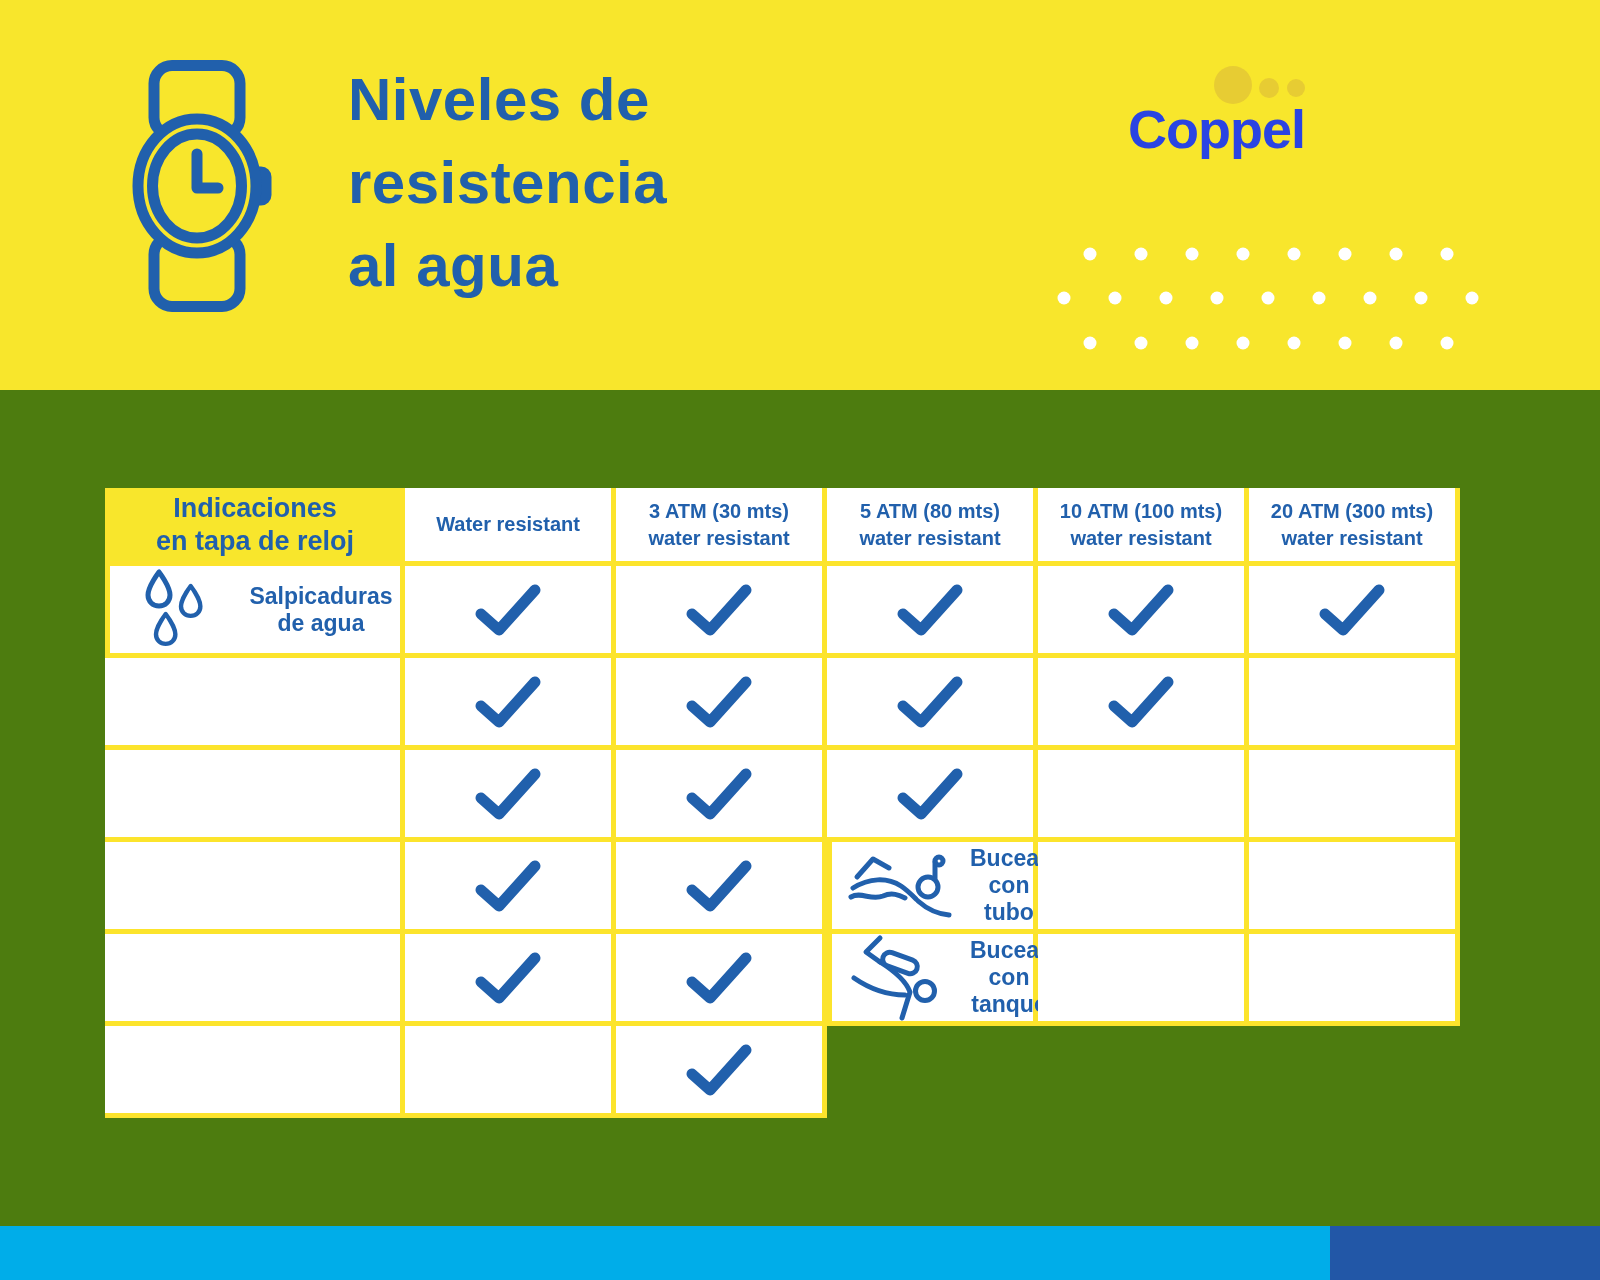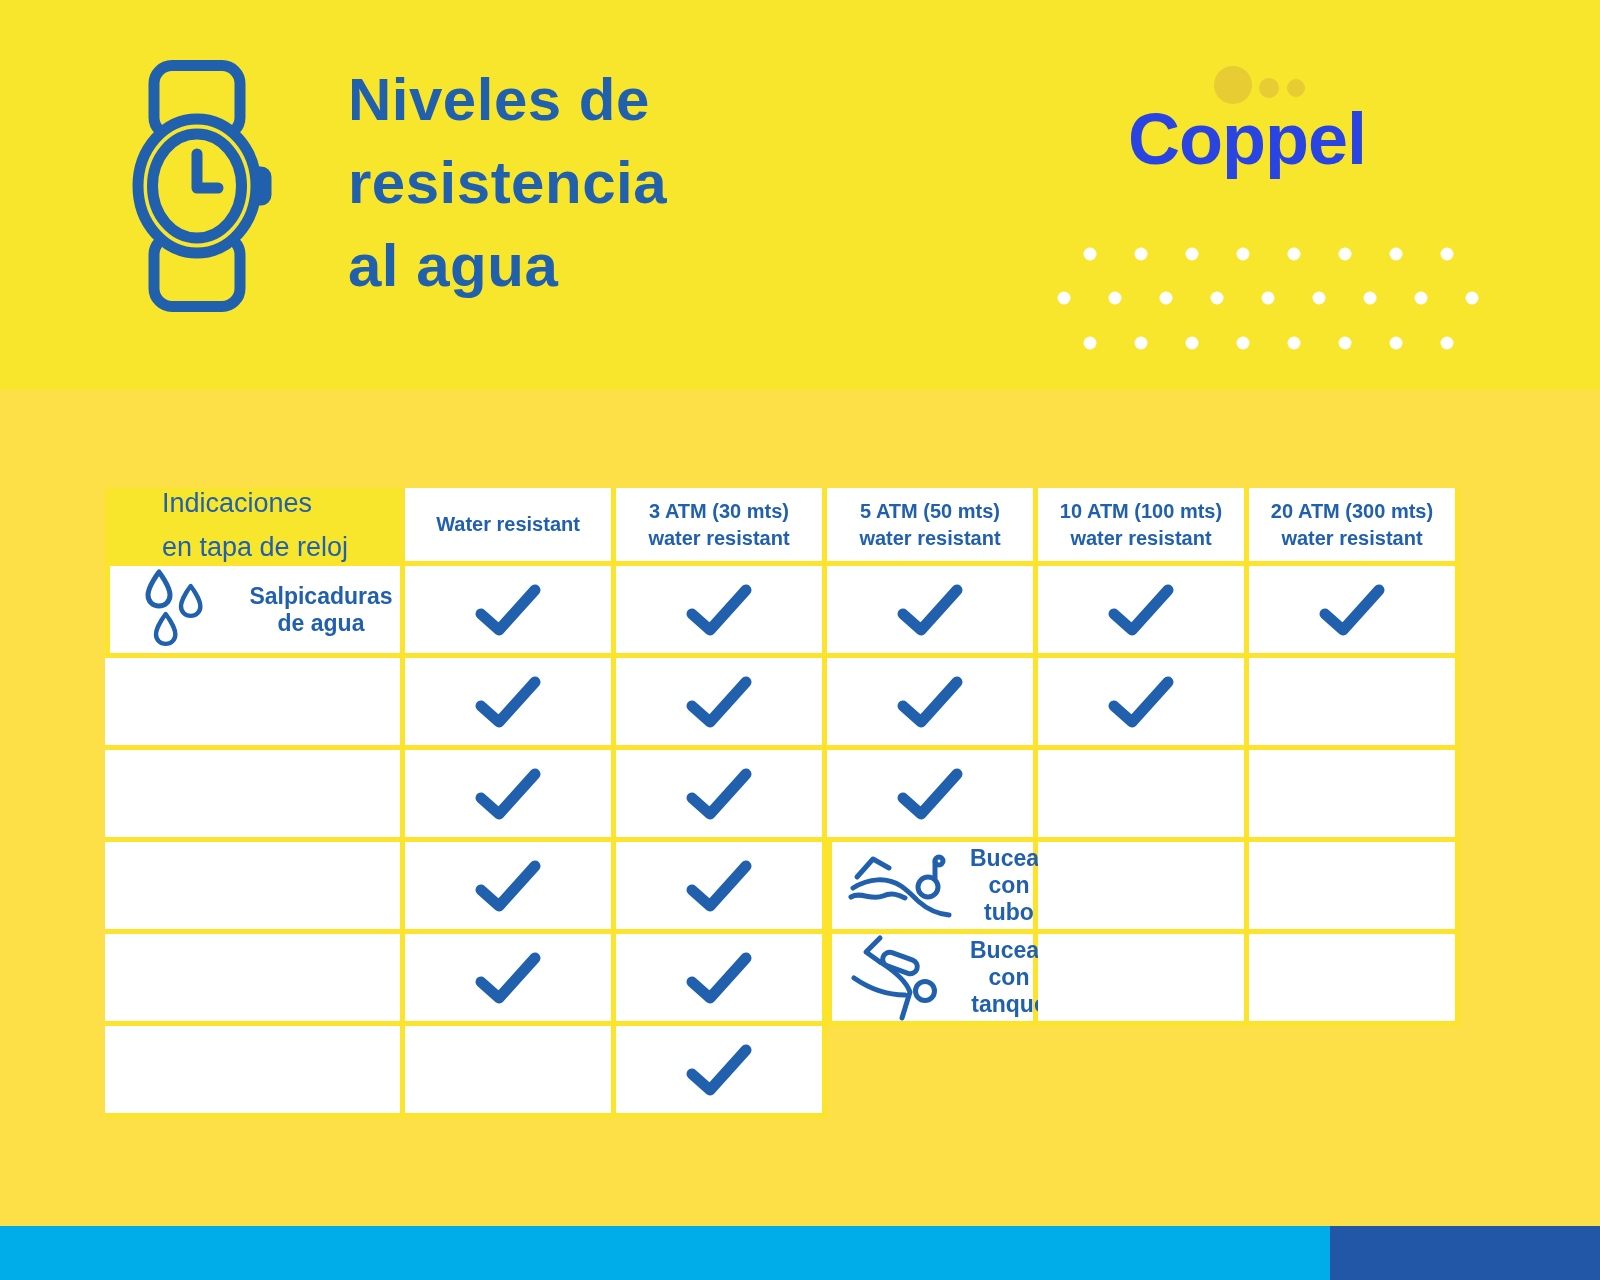--- a/index.html
+++ b/index.html
@@ -7,54 +7,54 @@
     --grid-yellow:#FCE42C;
     --text-blue:#2160AC;
     --brand-blue:#2A44E2;
     --footer-light-blue:#00ADE9;
     --footer-dark-blue:#2257A7;
     --accent-dark-yellow:#E7CC33;
     --check-blue:#2160AC;
   }
   html,body{margin:0;padding:0;}
   .page{
-    position:relative;width:1600px;height:1280px;overflow:hidden;background:#fde047;
+    position:relative;width:1600px;height:1280px;overflow:hidden;background:#4d7c0f;
     font-family:"Liberation Sans","DejaVu Sans",sans-serif;color:var(--text-blue);
   }
   
   .banner{position:absolute;left:0;top:0;width:1600px;height:390px;background:var(--banner-yellow);}
   .banner-decor{position:absolute;left:0;top:0;pointer-events:none;}
   .watch-icon{position:absolute;left:112px;top:60px;}
   .page-title{
     position:absolute;left:348px;top:58px;margin:0;
     font-size:60px;line-height:83px;font-weight:bold;letter-spacing:.5px;
     white-space:pre-line;color:var(--text-blue);
   }
   .brand{
     position:absolute;left:1128px;top:98px;
-    font-size:72px;font-weight:bold;letter-spacing:-1px;color:var(--brand-blue);
+    font-size:54px;font-weight:bold;letter-spacing:-1px;color:var(--brand-blue);
   }
   
   .table{
     position:absolute;left:105px;top:488px;
     display:grid;
     grid-template-columns:300px repeat(5,211px);
     grid-template-rows:78px repeat(6,92px);
   }
   .cell{
     box-sizing:border-box;
     border-right:5px solid var(--grid-yellow);
     border-bottom:5px solid var(--grid-yellow);
     display:flex;align-items:center;justify-content:center;
     background:#ffffff;
   }
   .first-col{border-left:5px solid var(--grid-yellow);}
   .corner{
     background:var(--banner-yellow);
-    font-size:27px;font-weight:normal;text-align:left;line-height:44px;white-space:pre-line;
+    font-size:27px;font-weight:bold;text-align:center;line-height:33px;white-space:pre-line;
   }
   .colhead{
     font-size:20px;font-weight:bold;text-align:center;line-height:27px;white-space:pre-line;
   }
   .rowhead{justify-content:flex-start;padding:0;}
   .icon-box{width:138px;display:flex;align-items:center;justify-content:center;flex:none;}
   .row-label{
     flex:1;text-align:center;font-size:23px;font-weight:bold;line-height:27px;white-space:pre-line;
     padding-right:6px;
   }
@@ -125,21 +125,21 @@
     </svg>
   </header>
 
   <div class="table">
 
     <div class="cell corner first-col">Indicaciones
 en tapa de reloj</div>
     <div class="cell colhead">Water resistant</div>
     <div class="cell colhead">3 ATM (30 mts)
 water resistant</div>
-    <div class="cell colhead">5 ATM (50 mts)
+    <div class="cell colhead">5 ATM (80 mts)
 water resistant</div>
     <div class="cell colhead">10 ATM (100 mts)
 water resistant</div>
     <div class="cell colhead">20 ATM (300 mts)
 water resistant</div>
 
     <div class="cell rowhead first-col">
       <span class="icon-box">
         <svg width="80" height="84" viewBox="0 0 80 84">
           <defs>

